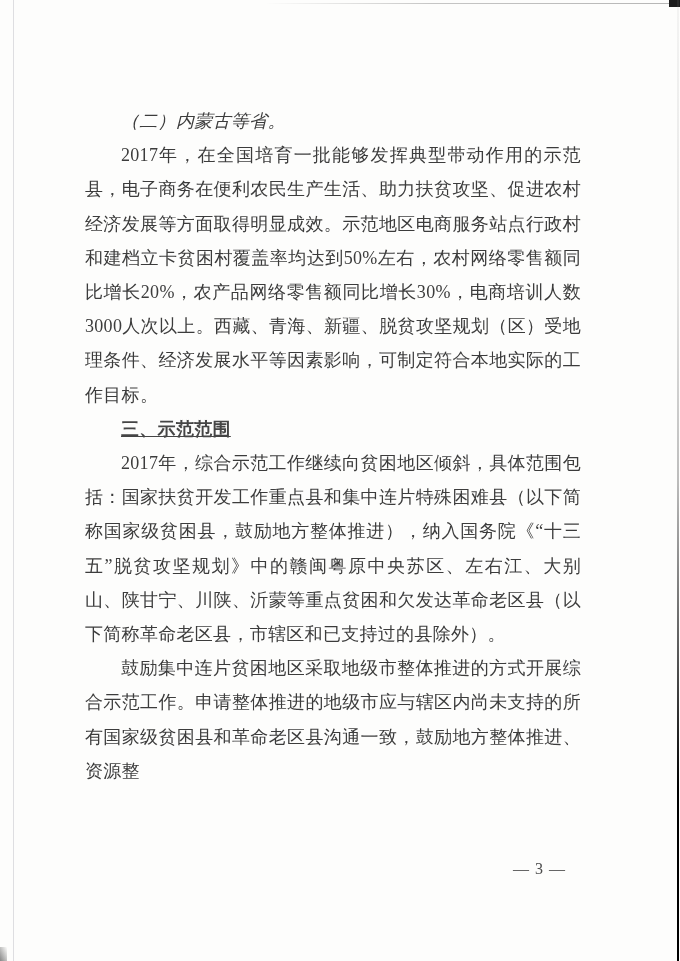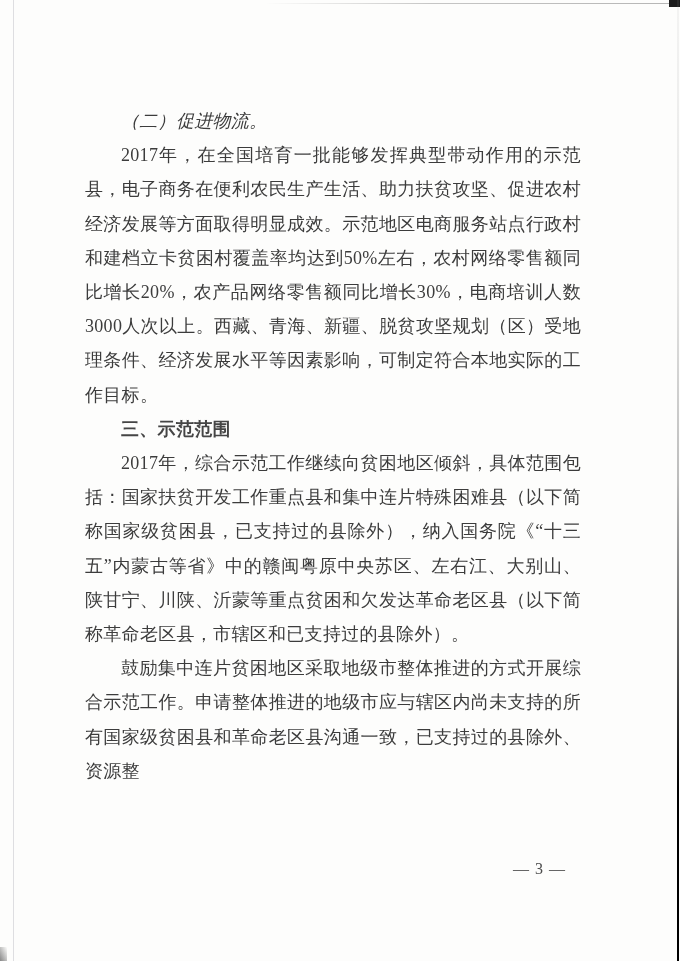--- a/index.html
+++ b/index.html
@@ -81,20 +81,21 @@
   }
   .section-heading {
     font-family: "Liberation Sans", "DejaVu Sans", sans-serif;
     font-size: 18.5px;
     line-height: 34.2px;
     text-indent: 1.65em;
     margin: 0;
     font-weight: bold;
     color: #454545;
     letter-spacing: 1.5px;
+    text-decoration: underline;
   }
   .page-number {
     position: absolute;
     left: 513px;
     top: 858px;
     width: 70px;
     font-size: 16px;
     line-height: 22px;
     letter-spacing: 1px;
     color: #4c4c4c;
@@ -106,22 +107,22 @@
 
 <div class="page">
 
   <div class="scan-edge-left"></div>
   <div class="scan-edge-top"></div>
   <div class="scan-corner-mark"></div>
   <div class="scan-edge-right"></div>
   <div class="scan-corner-smudge"></div>
 
   <div class="text-block">
-    <p class="subheading">（二）促进物流。</p>
+    <p class="subheading">（二）内蒙古等省。</p>
     <p>2017年，在全国培育一批能够发挥典型带动作用的示范县，电子商务在便利农民生产生活、助力扶贫攻坚、促进农村经济发展等方面取得明显成效。示范地区电商服务站点行政村和建档立卡贫困村覆盖率均达到50%左右，农村网络零售额同比增长20%，农产品网络零售额同比增长30%，电商培训人数3000人次以上。西藏、青海、新疆、脱贫攻坚规划（区）受地理条件、经济发展水平等因素影响，可制定符合本地实际的工作目标。</p>
     <p class="section-heading">三、示范范围</p>
-    <p>2017年，综合示范工作继续向贫困地区倾斜，具体范围包括：国家扶贫开发工作重点县和集中连片特殊困难县（以下简称国家级贫困县，已支持过的县除外），纳入国务院《“十三五”内蒙古等省》中的赣闽粤原中央苏区、左右江、大别山、陕甘宁、川陕、沂蒙等重点贫困和欠发达革命老区县（以下简称革命老区县，市辖区和已支持过的县除外）。</p>
-    <p>鼓励集中连片贫困地区采取地级市整体推进的方式开展综合示范工作。申请整体推进的地级市应与辖区内尚未支持的所有国家级贫困县和革命老区县沟通一致，已支持过的县除外、资源整</p>
+    <p>2017年，综合示范工作继续向贫困地区倾斜，具体范围包括：国家扶贫开发工作重点县和集中连片特殊困难县（以下简称国家级贫困县，鼓励地方整体推进），纳入国务院《“十三五”脱贫攻坚规划》中的赣闽粤原中央苏区、左右江、大别山、陕甘宁、川陕、沂蒙等重点贫困和欠发达革命老区县（以下简称革命老区县，市辖区和已支持过的县除外）。</p>
+    <p>鼓励集中连片贫困地区采取地级市整体推进的方式开展综合示范工作。申请整体推进的地级市应与辖区内尚未支持的所有国家级贫困县和革命老区县沟通一致，鼓励地方整体推进、资源整</p>
   </div>
 
   <div class="page-number">— 3 —</div>
 
 </div>
 
 </body></html>

